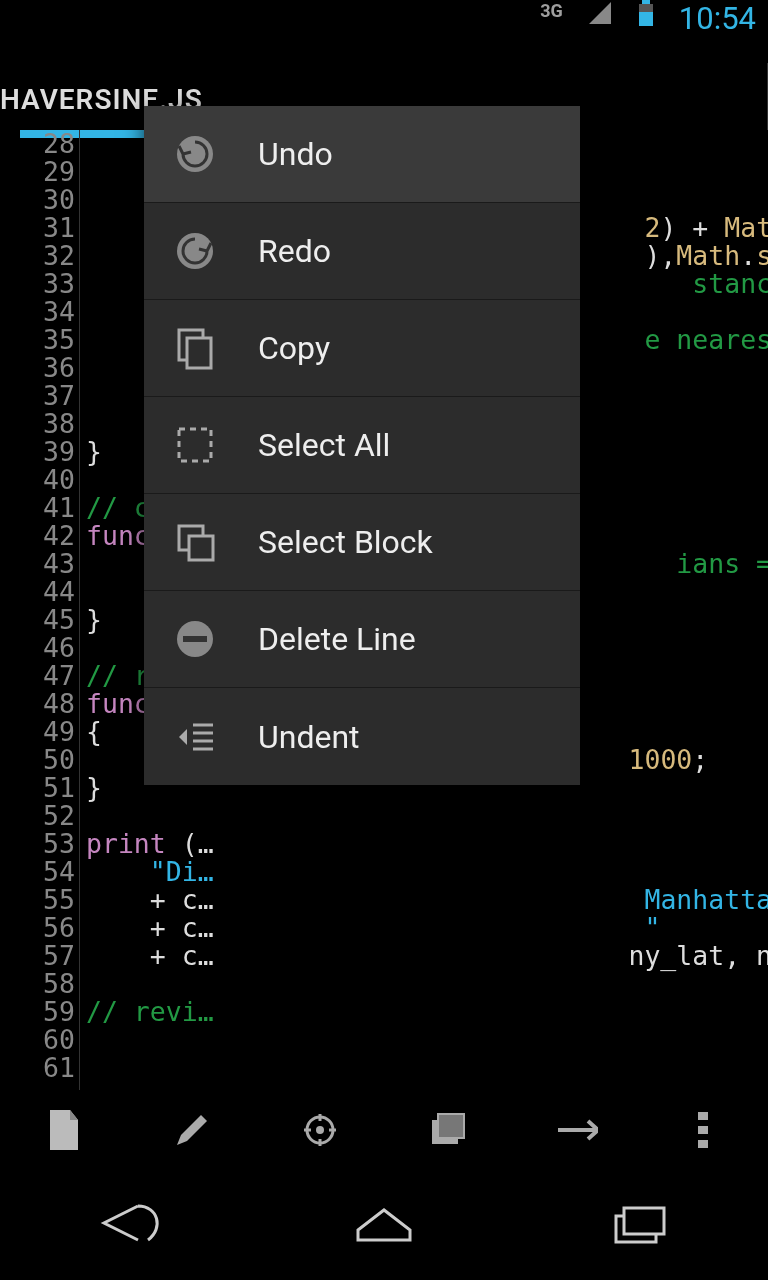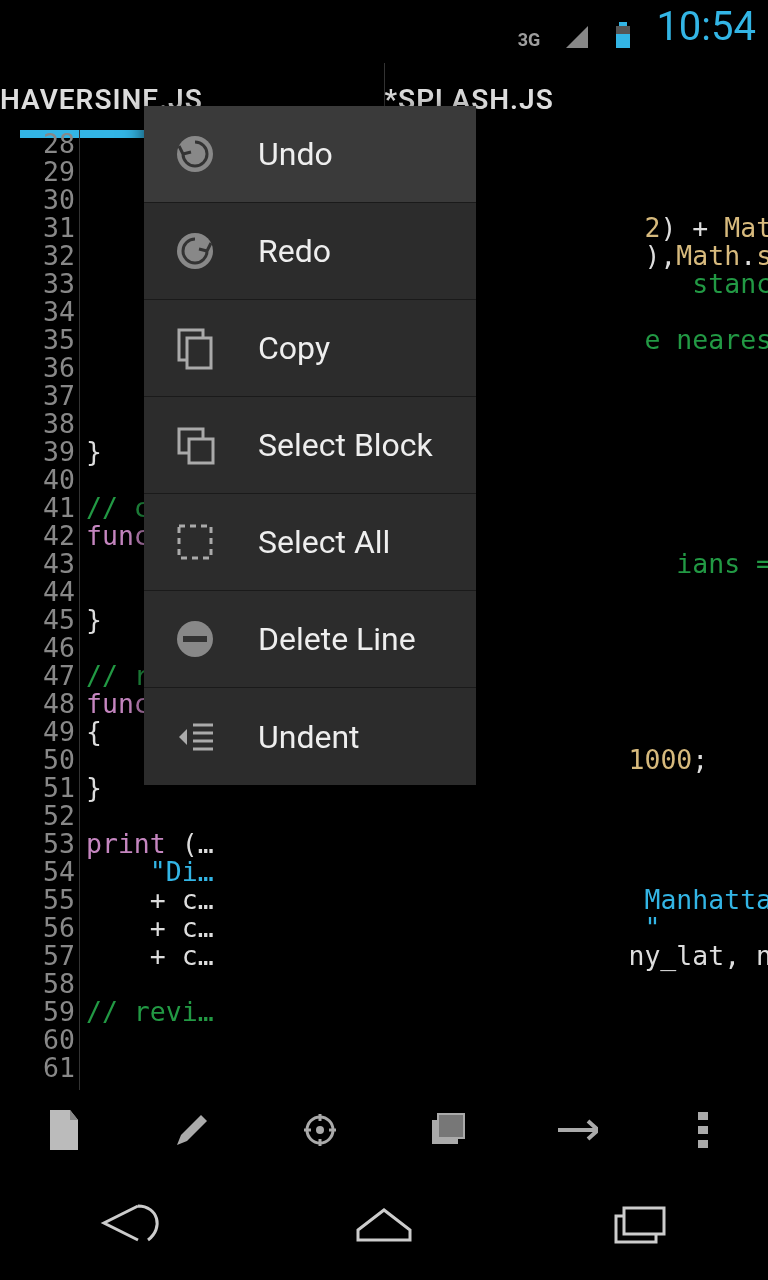--- a/index.html
+++ b/index.html
@@ -1,20 +1,20 @@
 <!DOCTYPE html>
 <html><head>
 <meta charset="utf-8">
 <style>
 * { margin:0; padding:0; box-sizing:border-box; }
 html,body{width:768px;height:1280px;background:#000;overflow:hidden;font-family:"Roboto","Helvetica Neue",sans-serif;}
 .screen{width:768px;height:1280px;position:relative;color:#fff;}
 
 
-.status-bar{height:50px;display:flex;justify-content:flex-end;align-items:flex-end;gap:24px;padding-right:12px;font-size:34px;color:#33b5e5;padding-left:36px;}
+.status-bar{height:50px;display:flex;justify-content:flex-end;align-items:flex-start;gap:24px;padding-right:12px;font-size:34px;color:#33b5e5;padding-left:36px;}
 .status-bar .icon{color:#9e9e9e;font-size:22px;}
 .status-bar svg{display:block;}
 
 
 .tab-bar{display:flex;height:80px;align-items:flex-end;}
 .tab{flex:1;text-align:left;font-size:28px;font-weight:600;letter-spacing:1px;color:#ddd;padding:20px 0 14px;position:relative;}
 .tab.sep{border-right:1px solid #333;}
 .active-underline{position:absolute;left:20px;width:132px;height:8px;top:130px;background:#33b5e5;}
 
 
@@ -33,21 +33,21 @@
 
 .toolbar{position:absolute;bottom:110px;left:0;right:0;height:80px;display:flex;justify-content:space-around;align-items:center;}
 .toolbar .tbtn{width:60px;height:60px;display:flex;align-items:center;justify-content:center;}
 .toolbar svg{fill:#aaa;}
 
 
 .navbar{position:absolute;bottom:0;left:0;right:0;height:110px;display:flex;justify-content:space-around;align-items:center;}
 .navbar svg{stroke:#ccc;fill:none;stroke-width:3;}
 
 
-.menu{position:absolute;left:144px;top:106px;width:332px;background:#2c2c2c;box-shadow:0 6px 20px rgba(0,0,0,.7);}
+.menu{position:absolute;left:144px;top:106px;width:436px;background:#2c2c2c;box-shadow:0 6px 20px rgba(0,0,0,.7);}
 .menu-item{height:97px;display:flex;align-items:center;border-bottom:1px solid #1a1a1a;padding-left:28px;gap:40px;}
 .menu-item:last-child{border-bottom:none;}
 .menu-item span.label{font-size:32px;color:#eee;}
 .menu-item .micon{width:46px;height:46px;display:flex;align-items:center;justify-content:center;}
 .menu-item.active{background:#3a3a3a;}
 </style>
 </head>
 <body>
 <div class="screen">
 
@@ -58,26 +58,25 @@
           <path d="M2 24 L24 24 L24 2 Z" fill="#888"></path>
         </svg>
   </span>
   <span>
     <svg width="18" height="28">
           <rect x="2" y="4" width="14" height="22" fill="#33b5e5"></rect>
           <rect x="5" y="0" width="8" height="4" fill="#33b5e5"></rect>
           <rect x="2" y="4" width="14" height="8" fill="#555"></rect>
         </svg>
   </span>
-  <span style="font-size:40px;">10:54</span>
+  <span style="font-size:31px;">10:54</span>
 </div>
 
 <div class="tab-bar">
   <div class="tab sep"><span>HAVERSINE.JS</span></div>
-  <div class="tab"><span>*SPLASH.JS</span></div>
 </div>
 <div class="active-underline"></div>
 
 <div class="editor">
   <div class="gutter" id="gutter"><div>28</div><div>29</div><div>30</div><div>31</div><div>32</div><div>33</div><div>34</div><div>35</div><div>36</div><div>37</div><div>38</div><div>39</div><div>40</div><div>41</div><div>42</div><div>43</div><div>44</div><div>45</div><div>46</div><div>47</div><div>48</div><div>49</div><div>50</div><div>51</div><div>52</div><div>53</div><div>54</div><div>55</div><div>56</div><div>57</div><div>58</div><div>59</div><div>60</div><div>61</div></div>
   <div class="code" id="code"><div><span class="pl">    dLon = …</span></div><div><span class="pl"></span></div><div><span class="com">    // …</span></div><div>    <span class="pl">a   = …                        </span><span class="num">2</span><span class="pl">) + </span><span class="fn">Math</span><span class="pl">.</span></div><div>    <span class="pl">c   = …                        ),</span><span class="fn">Math</span><span class="pl">.</span><span class="fn">sqrt</span></div><div>    <span class="pl">dm  = …                        </span><span class="com">   stance in miles</span></div><div><span class="pl"></span></div><div><span class="com">    // …                           e nearest 1/1000</span></div><div><span class="pl">    mi  = …</span></div><div><span class="pl"></span></div><div>    <span class="kw">ret</span><span class="pl">urn …</span></div><div><span class="pl">}</span></div><div><span class="pl"></span></div><div><span class="com">// conv…</span></div><div><span class="kw">function</span><span class="pl"> …</span></div><div>    <span class="pl">rad…  …                        </span><span class="com">  ians = degrees *</span></div><div>    <span class="kw">ret</span><span class="pl">urn …</span></div><div><span class="pl">}</span></div><div><span class="pl"></span></div><div><span class="com">// roun…</span></div><div><span class="kw">function</span><span class="pl"> …</span></div><div><span class="pl">{</span></div><div>    <span class="kw">ret</span><span class="pl">urn …                      </span><span class="num">1000</span><span class="pl">;</span></div><div><span class="pl">}</span></div><div><span class="pl"></span></div><div><span class="kw">print</span><span class="pl"> (…</span></div><div>    <span class="str">"Di…</span></div><div>    <span class="pl">+ c…                           </span><span class="str">Manhattan ("</span></div><div>    <span class="pl">+ c…                           </span><span class="str">"</span></div><div><span class="pl">    + c…                          ny_lat, ny_lon)</span></div><div><span class="pl"></span></div><div><span class="com">// revi…</span></div><div><span class="pl"></span></div><div><span class="pl"></span></div></div>
 </div>
 
 <div class="menu" id="ctxmenu">
       <div class="menu-item active">
@@ -103,33 +102,33 @@
           <svg width="44" height="44">
             <rect x="6" y="4" width="24" height="30" stroke="#aaa" stroke-width="3" fill="none"></rect>
             <rect x="14" y="12" width="24" height="30" stroke="#aaa" stroke-width="3" fill="#2c2c2c"></rect>
           </svg>
         </span>
         <span class="label">Copy</span>
       </div>
       <div class="menu-item">
         <span class="micon">
           <svg width="44" height="44">
+            <rect x="6" y="6" width="32" height="32" stroke="#aaa" stroke-width="3" stroke-dasharray="6 5" fill="none"></rect>
+          </svg>
+        </span>
+        <span class="label">Select All</span>
+      </div>
+      <div class="menu-item">
+        <span class="micon">
+          <svg width="44" height="44">
             <rect x="6" y="6" width="24" height="24" stroke="#aaa" stroke-width="3" fill="none"></rect>
             <rect x="16" y="16" width="24" height="24" stroke="#aaa" stroke-width="3" fill="#2c2c2c"></rect>
           </svg>
         </span>
         <span class="label">Select Block</span>
-      </div>
-      <div class="menu-item">
-        <span class="micon">
-          <svg width="44" height="44">
-            <rect x="6" y="6" width="32" height="32" stroke="#aaa" stroke-width="3" stroke-dasharray="6 5" fill="none"></rect>
-          </svg>
-        </span>
-        <span class="label">Select All</span>
       </div>
       <div class="menu-item">
         <span class="micon">
           <svg width="44" height="44">
             <circle cx="22" cy="22" r="18" fill="#888"></circle>
             <rect x="10" y="19" width="24" height="6" fill="#333"></rect>
           </svg>
         </span>
         <span class="label">Delete Line</span>
       </div>

